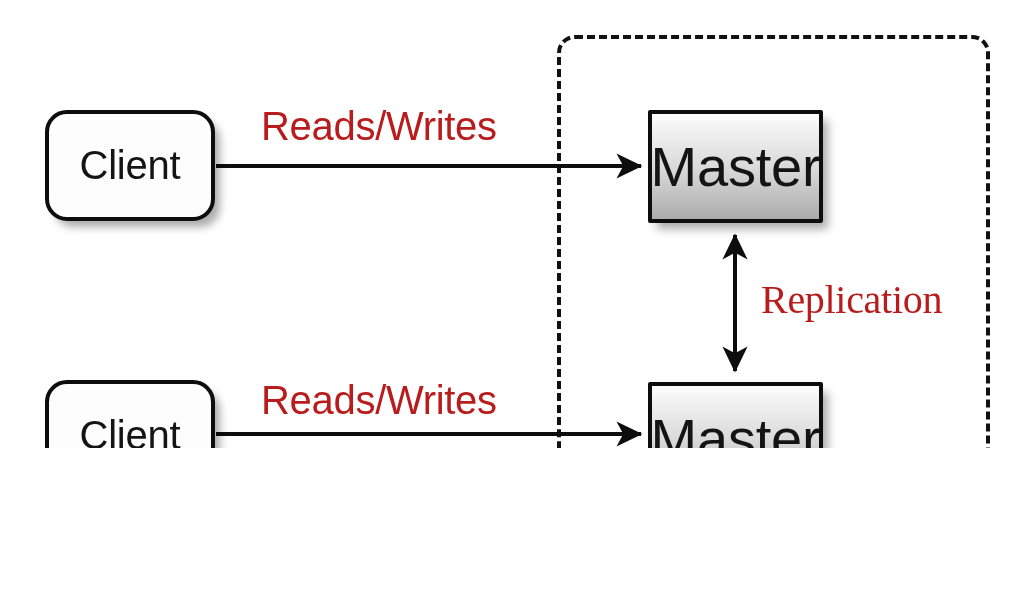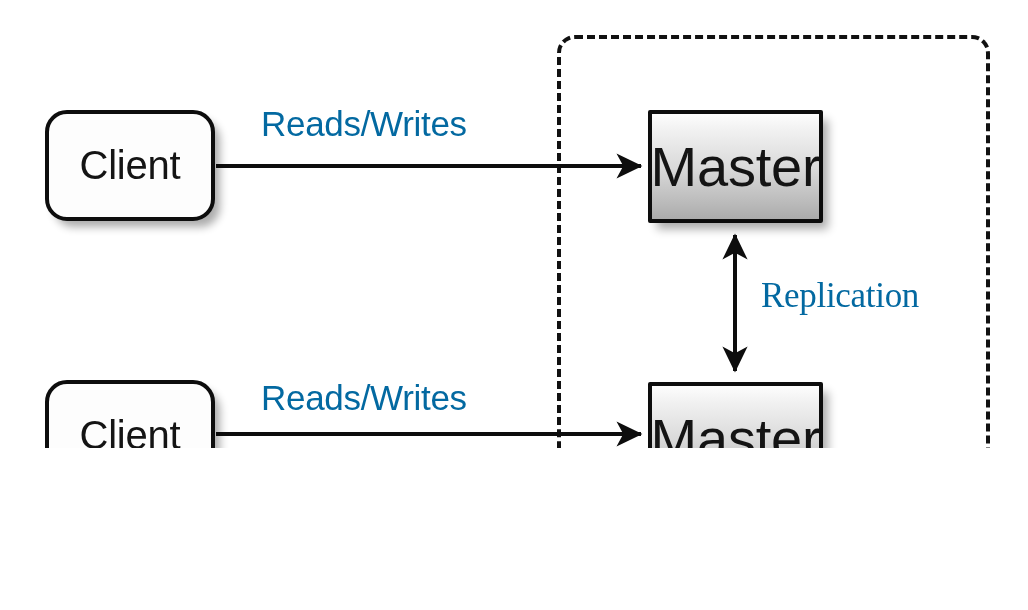--- a/index.html
+++ b/index.html
@@ -67,22 +67,22 @@
     box-sizing: border-box;
     border: 4px dashed #111111;
     border-radius: 18px;
     background: transparent;
     pointer-events: none;
   }
 
   
   .edge-label {
     position: absolute;
-    font-size: 35px;
-    color: #0369a1;
+    font-size: 40px;
+    color: #b91c1c;
     white-space: nowrap;
     letter-spacing: -0.3px;
   }
   #label-rw-1 { left: 261px; top: 104px; }
   #label-rw-2 { left: 261px; top: 378px; }
   #label-replication { left: 761px; top: 276px; font-family: Liberation Serif, serif; }
 </style>
 </head>
 <body>
 

